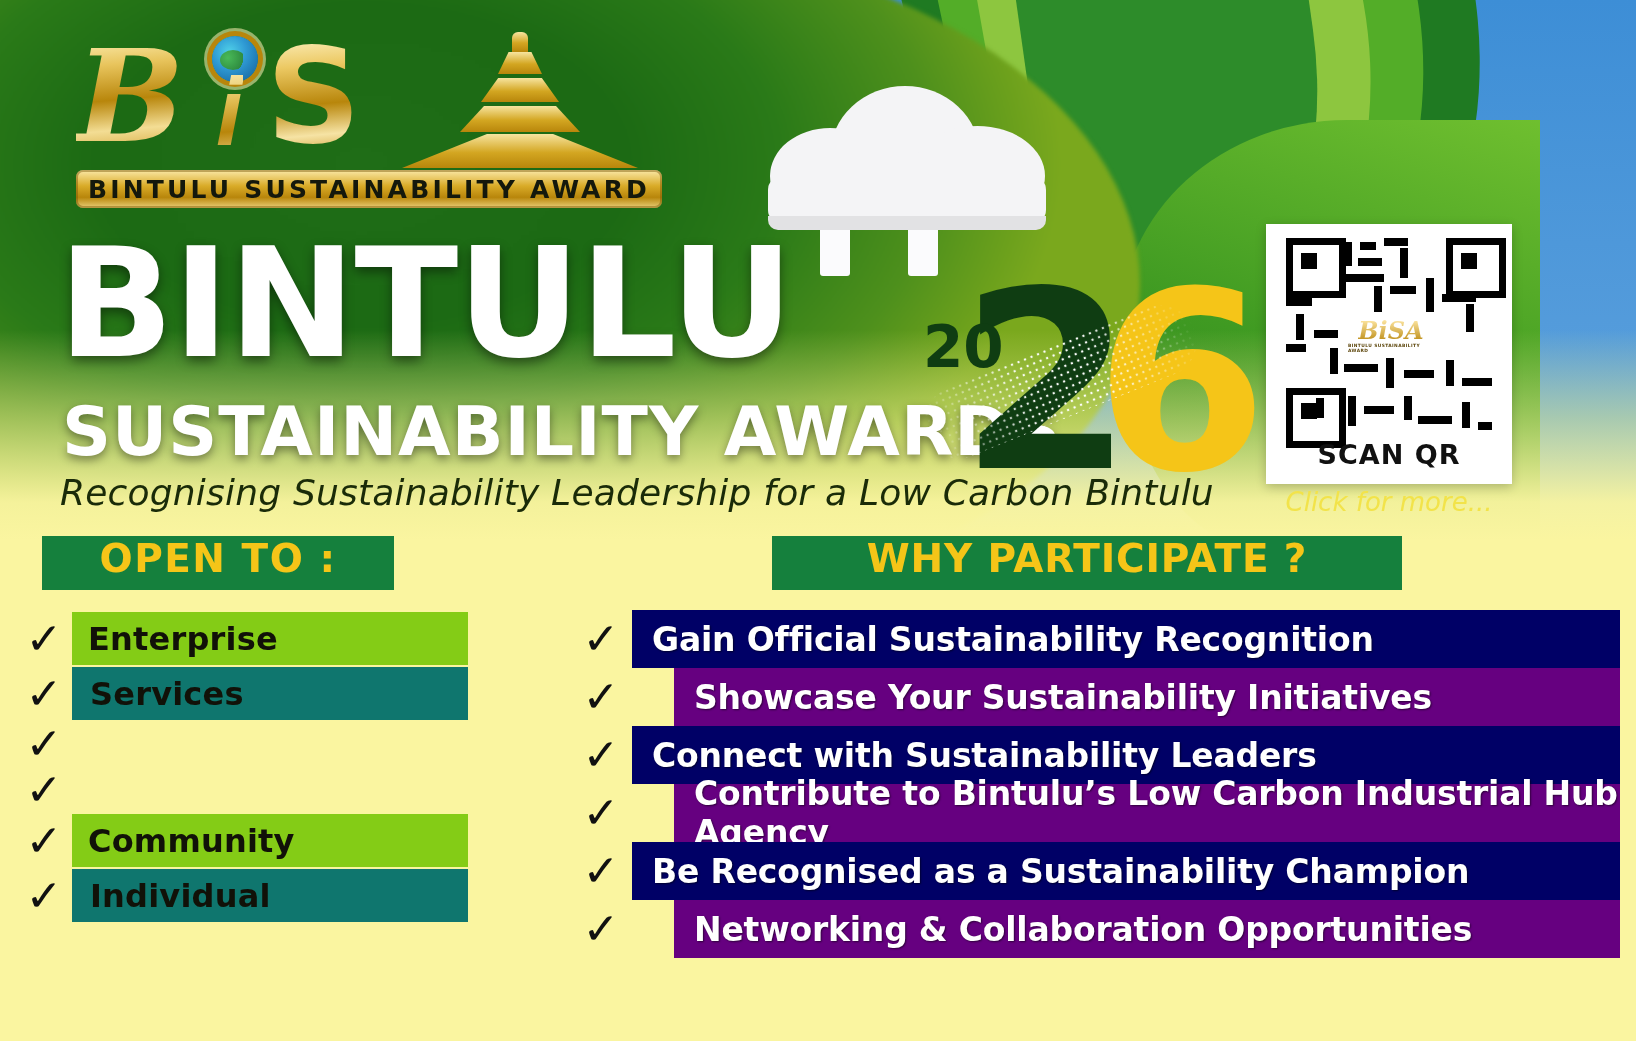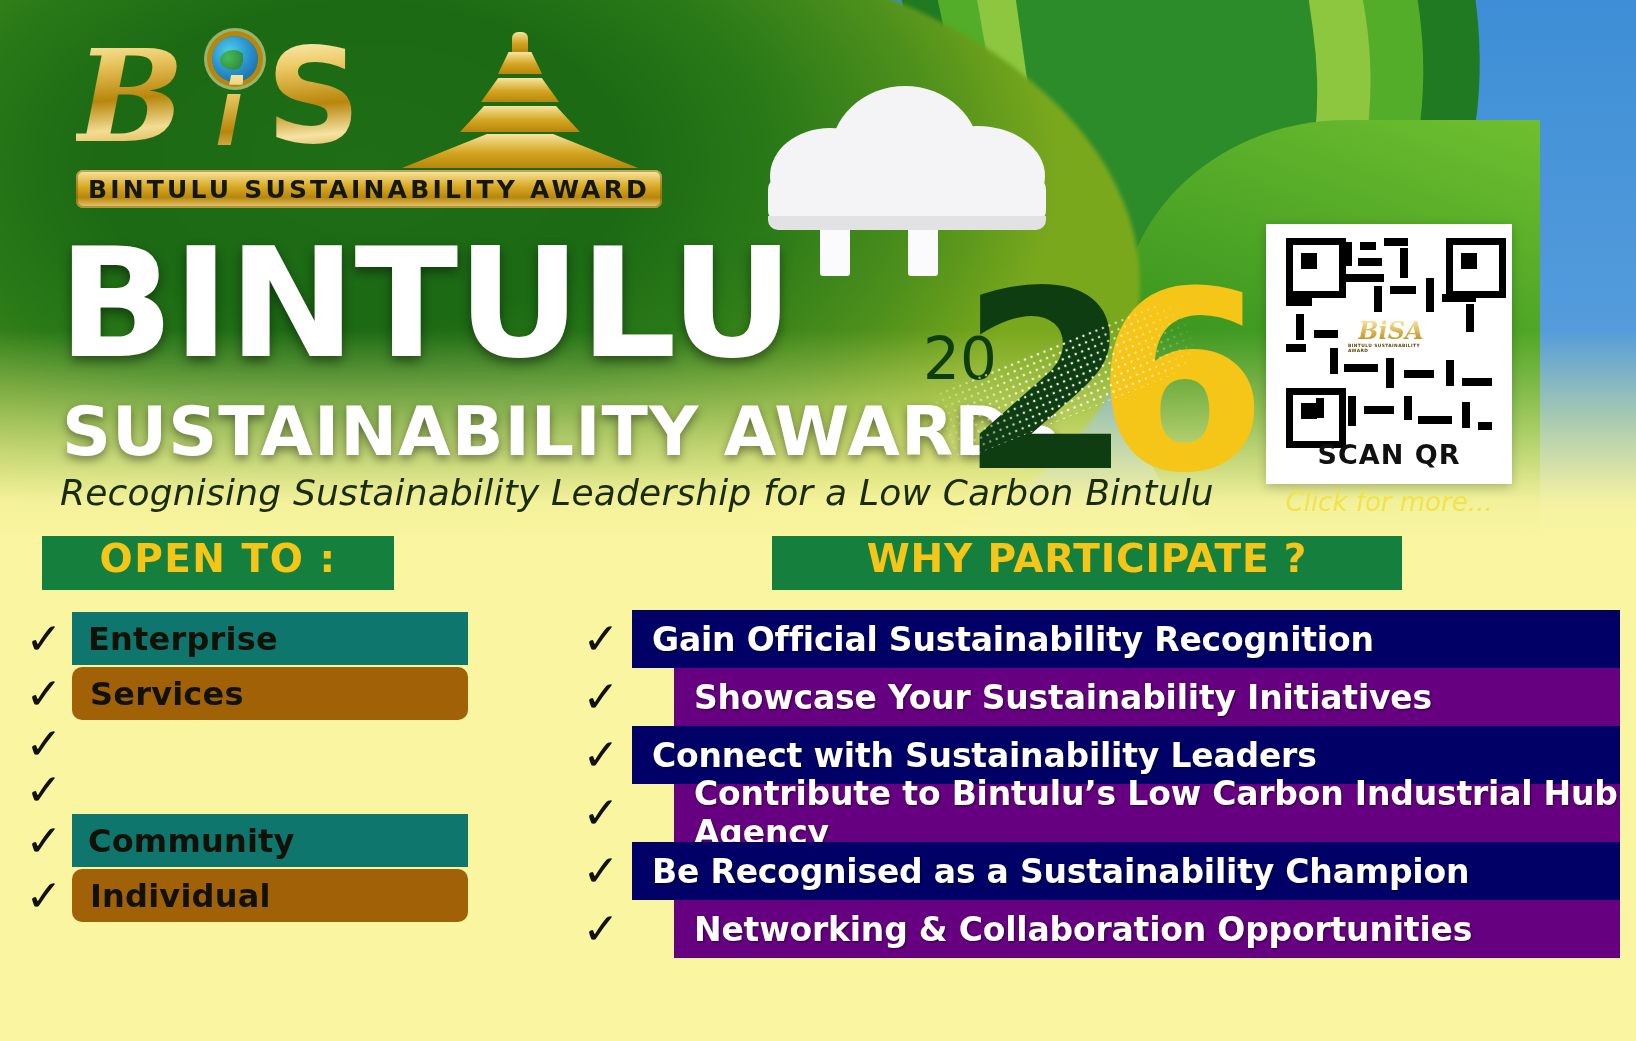--- a/index.html
+++ b/index.html
@@ -93,21 +93,21 @@
     font-size:68px;line-height:1;color:#ffffff;letter-spacing:1px;
     text-shadow:0 4px 10px rgba(0,0,0,.42);
   }
   .tagline{
     position:absolute;left:60px;top:472px;font-family:"DejaVu Sans", sans-serif;font-style:italic;
     font-size:36px;color:#1a2b08;letter-spacing:.2px;
   }
 
   
   .year{position:absolute;left:905px;top:238px;width:320px;height:250px;}
-  .year-20{position:absolute;left:18px;top:92px;font-family:"DejaVu Sans", sans-serif;font-weight:400;
+  .year-20{position:absolute;left:18px;top:80px;font-family:"DejaVu Sans", sans-serif;font-weight:700;
     font-size:58px;line-height:1;color:#0f3d12;}
   .year-2{position:absolute;left:55px;top:20px;font-family:"DejaVu Sans", sans-serif;font-weight:700;
     font-size:248px;line-height:1;color:#0f3d12;}
   .year-6{position:absolute;left:190px;top:20px;font-family:"DejaVu Sans", sans-serif;font-weight:700;
     font-size:248px;line-height:1;color:#f5c518;}
   .year-streak{position:absolute;left:10px;top:108px;width:290px;height:72px;transform:rotate(-22deg);
     background:linear-gradient(90deg,rgba(255,255,255,0) 0%,rgba(255,255,255,.95) 38%,rgba(255,255,255,1) 62%,rgba(255,255,255,0) 100%);
     -webkit-mask-image:radial-gradient(circle at 2px 2px,#000 1.4px,transparent 1.6px);
     mask-image:radial-gradient(circle at 2px 2px,#000 1.4px,transparent 1.6px);
     -webkit-mask-size:7px 7px;mask-size:7px 7px;border-radius:40px;}
@@ -139,22 +139,22 @@
 
   
   .col-left{position:absolute;left:16px;top:612px;width:452px;}
   .col-right{position:absolute;left:570px;top:610px;width:1050px;}
   .row{display:flex;align-items:center;margin-bottom:2px;}
   .tick{width:56px;flex:0 0 56px;text-align:center;font-size:44px;line-height:1;color:#111;
     font-family:"DejaVu Sans", sans-serif;}
   .pill{flex:1;display:flex;align-items:center;height:53px;padding-left:18px;box-sizing:border-box;}
   .pill span{font-family:"DejaVu Sans", sans-serif;font-weight:700;font-size:32px;letter-spacing:.2px;}
 
-  .col-left .pill.alt-a{background:#0f766e;padding-left:16px;}
-  .col-left .pill.alt-b{background:#a16207;border-radius:10px;}
+  .col-left .pill.alt-a{background:#84cc16;padding-left:16px;}
+  .col-left .pill.alt-b{background:#0f766e;}
   .col-left .pill span{color:#111108;}
 
   .col-right .row{margin-bottom:0;}
   .col-right .tick{width:62px;flex:0 0 62px;font-size:44px;}
   .col-right .pill{height:58px;padding-left:20px;}
   .col-right .pill.alt-a{background:#000066;}
   .col-right .pill.alt-b{background:#660080;margin-left:42px;}
   .col-right .pill span{color:#ffffff;font-size:33px;letter-spacing:-.2px;
     text-shadow:1px 1px 2px rgba(0,0,0,.55);}
 </style>

